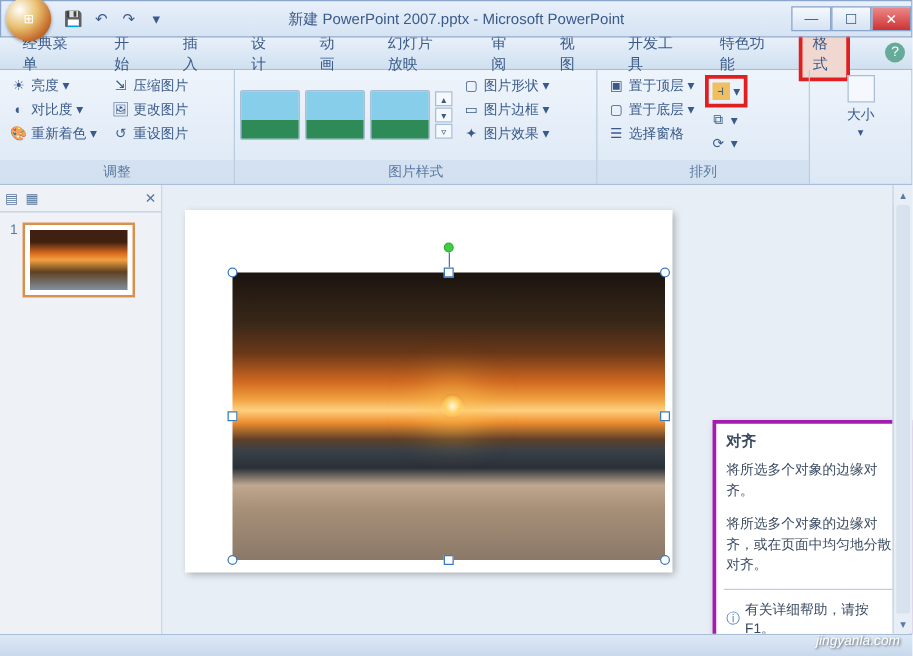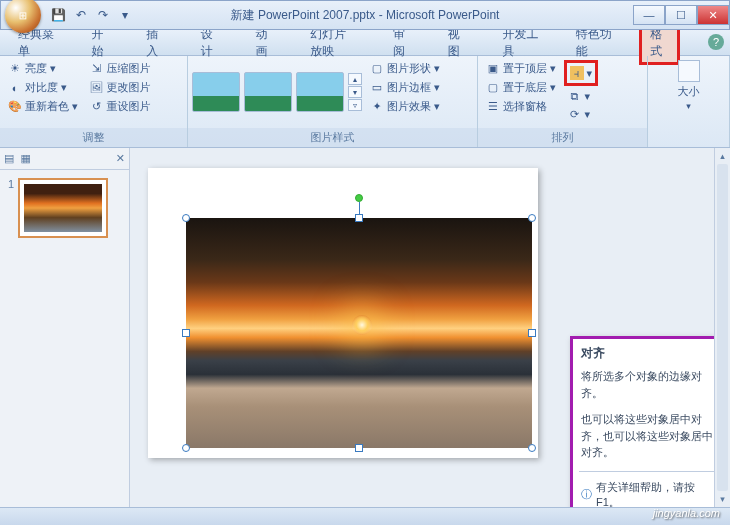--- a/index.html
+++ b/index.html
@@ -205,21 +205,21 @@
         <div class="handle h-r"></div>
         <div class="handle h-bl"></div>
         <div class="handle h-b"></div>
         <div class="handle h-br"></div>
       </div>
     </div>
 
     <div class="tooltip">
       <div class="tt-title">对齐</div>
       <div class="tt-body">将所选多个对象的边缘对齐。</div>
-      <div class="tt-body">也可以将这些对象居中对齐，也可以将这些对象居中对齐。</div>
+      <div class="tt-body">将所选多个对象的边缘对齐，或在页面中均匀地分散对齐。</div>
       <div class="tt-sep"></div>
       <div class="tt-help">
         <span class="ico">ⓘ</span>
         <span>有关详细帮助，请按 F1。</span>
       </div>
     </div>
 
     <div class="scrollbar-v">
       <div class="sb-btn" style="top:0">▴</div>
       <div class="sb-track"></div>

